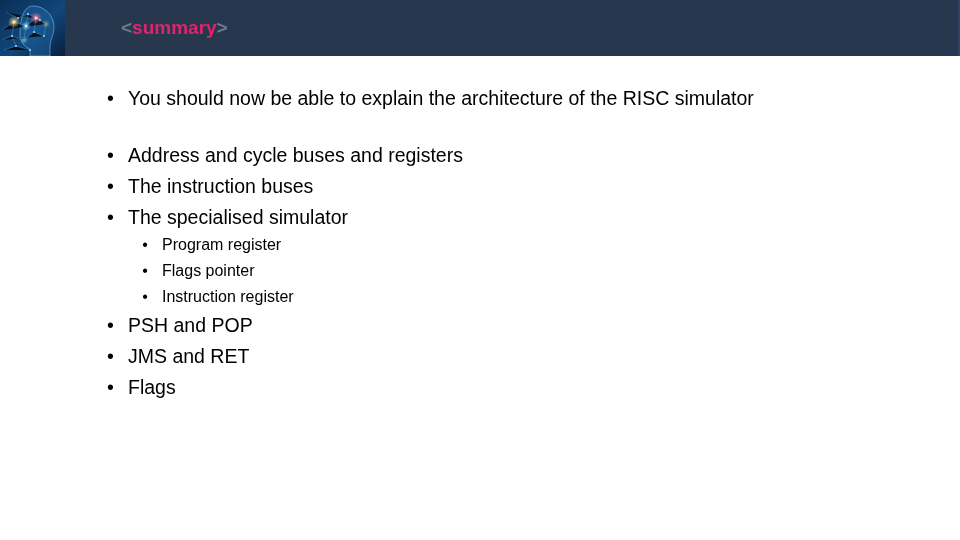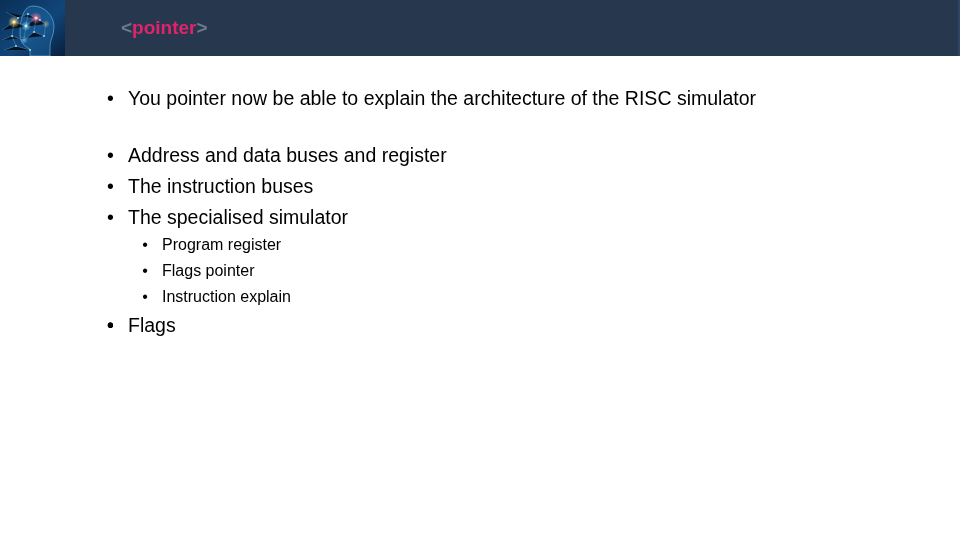--- a/index.html
+++ b/index.html
@@ -183,38 +183,38 @@
         <circle cx="18" cy="18" r="1"></circle>
         <circle cx="28" cy="14" r="1"></circle>
         <circle cx="40" cy="20" r="1"></circle>
         <circle cx="16" cy="46" r="1"></circle>
         <circle cx="30" cy="50" r="1"></circle>
       </g>
     </svg>
   </div>
 
   <div class="header-title">
-    <span class="bracket">&lt;</span><span class="title-word">pointer</span><span class="bracket">&gt;</span>
+    <span class="bracket">&lt;</span><span class="title-word">summary</span><span class="bracket">&gt;</span>
   </div>
 
 </div>
 
 <div class="slide-body">
 
   <ul class="bullet-list group-intro">
     <li class="bullet lvl1">
       <span class="dot">•</span>
-      <span>You pointer now be able to explain the architecture of the RISC simulator</span>
+      <span>You should now be able to explain the architecture of the RISC simulator</span>
     </li>
   </ul>
 
   <ul class="bullet-list group-main">
     <li class="bullet lvl1">
       <span class="dot">•</span>
-      <span>Address and data buses and register</span>
+      <span>Address and cycle buses and registers</span>
     </li>
     <li class="bullet lvl1">
       <span class="dot">•</span>
       <span>The instruction buses</span>
     </li>
     <li class="bullet lvl1">
       <span class="dot">•</span>
       <span>The specialised simulator</span>
     </li>
   </ul>
@@ -223,30 +223,32 @@
     <li class="bullet lvl2">
       <span class="dot">•</span>
       <span>Program register</span>
     </li>
     <li class="bullet lvl2">
       <span class="dot">•</span>
       <span>Flags pointer</span>
     </li>
     <li class="bullet lvl2">
       <span class="dot">•</span>
-      <span>Instruction explain</span>
+      <span>Instruction register</span>
     </li>
   </ul>
 
   <ul class="bullet-list group-ops">
     <li class="bullet lvl1">
       <span class="dot">•</span>
-    </li>
-    <li class="bullet lvl1">
-      <span class="dot">•</span>
+      <span>PSH and POP</span>
+    </li>
+    <li class="bullet lvl1">
+      <span class="dot">•</span>
+      <span>JMS and RET</span>
     </li>
     <li class="bullet lvl1">
       <span class="dot">•</span>
       <span>Flags</span>
     </li>
   </ul>
 
 </div>
 
 </body></html>

